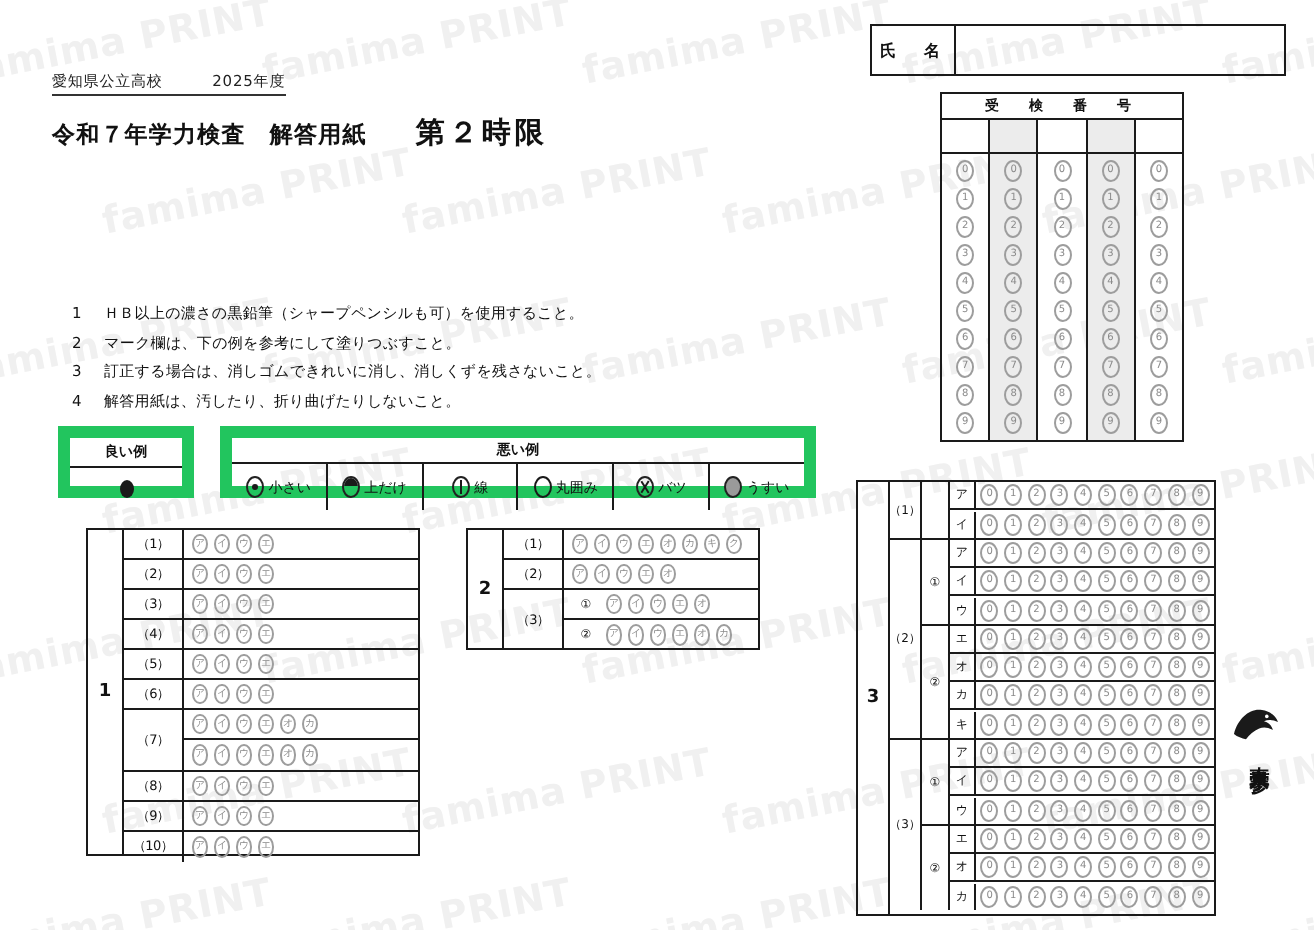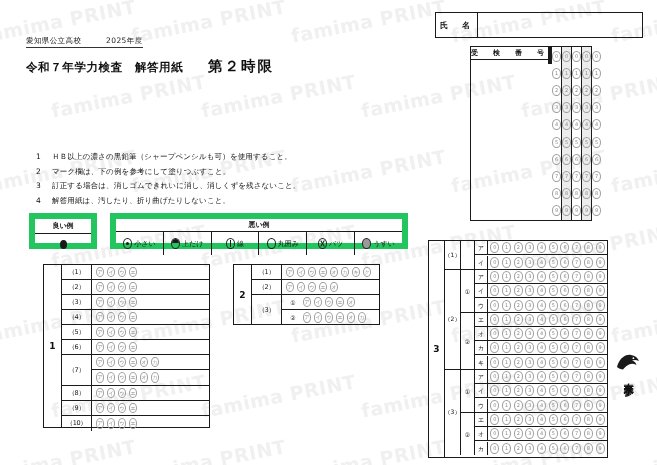--- a/index.html
+++ b/index.html
@@ -110,21 +110,21 @@
     font-size:5px;color:#8a8a8a;box-sizing:border-box;line-height:1;
   }
   .b.dig{width:9px;height:11px;}
 
   
   #name-field{position:absolute;left:435px;top:12px;width:208px;height:26px;display:flex;z-index:10;border:1px solid #1a1a1a;box-sizing:border-box;}
   #name-field .nl{width:42px;flex:none;border-right:1px solid #1a1a1a;display:flex;align-items:center;justify-content:center;font-size:8px;font-weight:700;letter-spacing:3px;box-sizing:border-box;}
   #name-field .nv{flex:1;}
 
   
-  #exam-no{position:absolute;left:470px;top:46px;width:122px;height:175px;z-index:10;border:1px solid #1a1a1a;box-sizing:border-box;display:flex;flex-direction:row;}
+  #exam-no{position:absolute;left:470px;top:46px;width:122px;height:175px;z-index:10;border:1px solid #1a1a1a;box-sizing:border-box;display:flex;flex-direction:column;}
   #exam-no .eh{height:12px;flex:none;border-bottom:1px solid #1a1a1a;display:flex;align-items:center;justify-content:center;font-size:7px;font-weight:700;letter-spacing:4px;}
   #exam-no .ewrite{height:16px;flex:none;border-bottom:1px solid #1a1a1a;display:flex;}
   #exam-no .ebody{flex:1;display:flex;}
   #exam-no .ecol{flex:1;border-left:1px solid #1a1a1a;box-sizing:border-box;display:flex;flex-direction:column;align-items:center;justify-content:space-around;padding:1px 0;}
   #exam-no .ecol:first-child{border-left:none;}
   #exam-no .ecol.shade{background:#ececec;}
   #exam-no .wcol{flex:1;border-left:1px solid #1a1a1a;box-sizing:border-box;}
   #exam-no .wcol:first-child{border-left:none;}
   #exam-no .wcol.shade{background:#ececec;}
 

